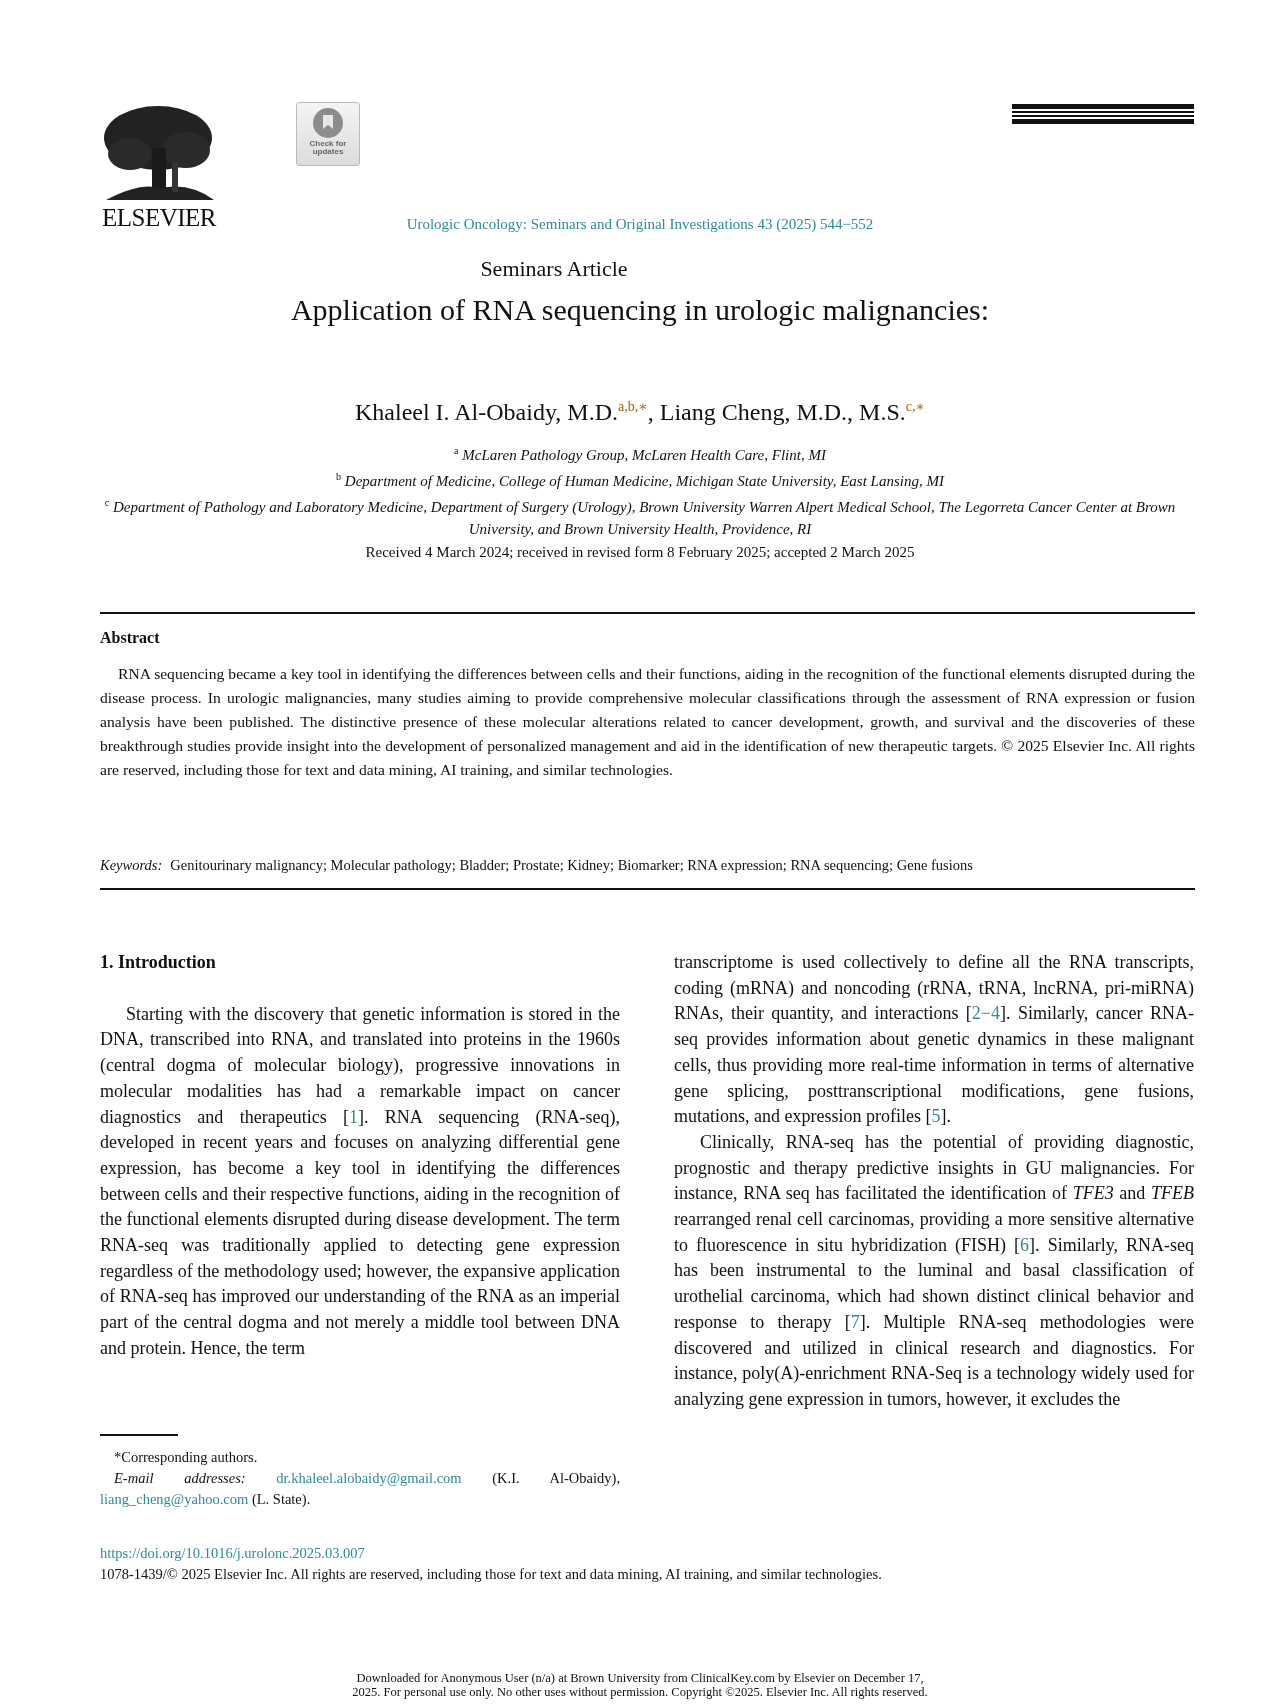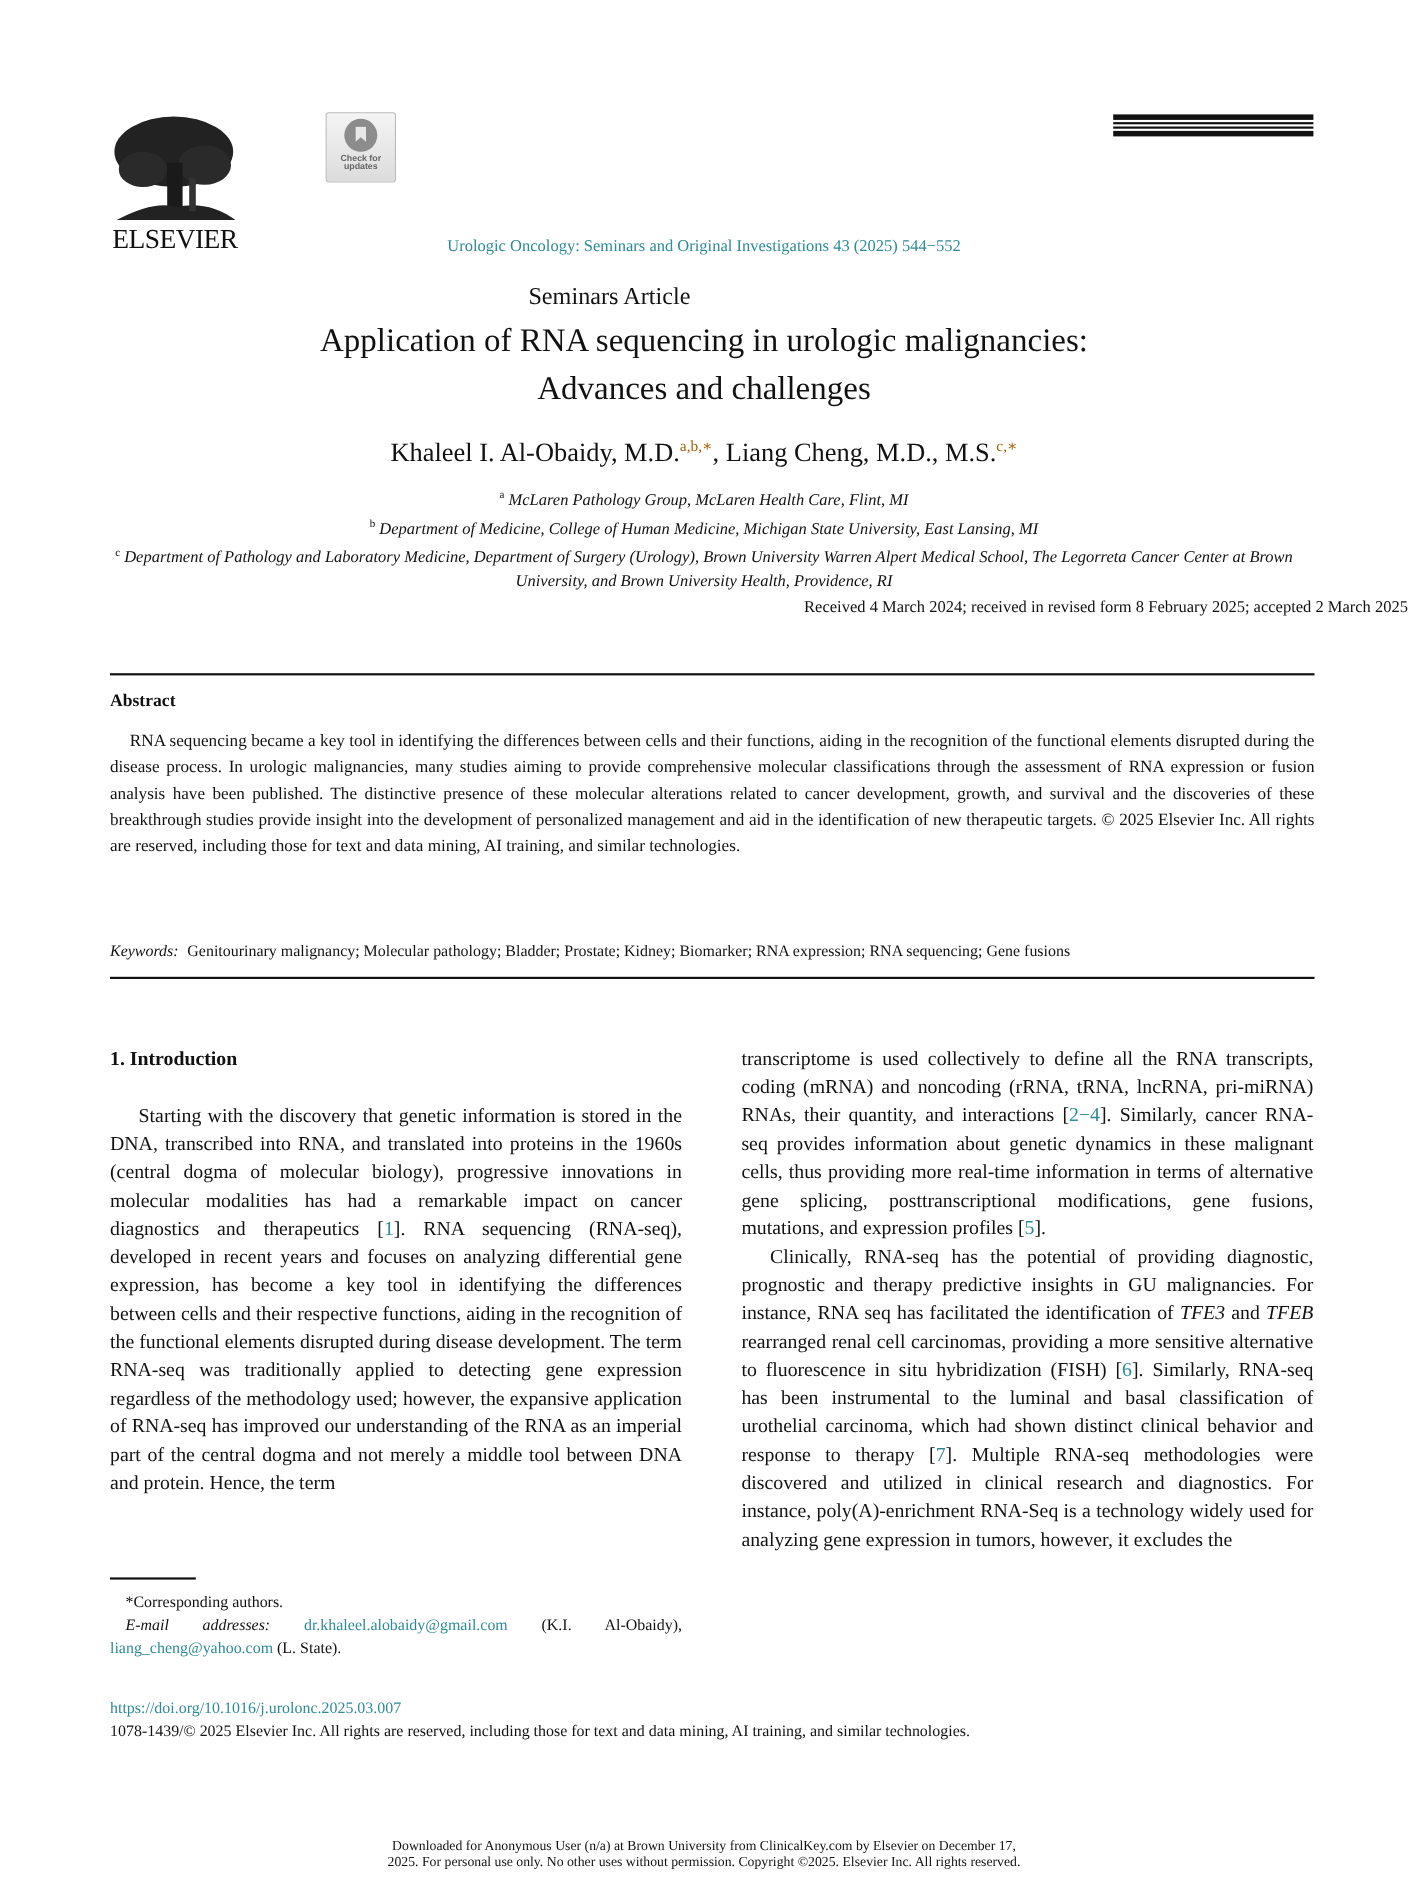--- a/index.html
+++ b/index.html
@@ -22,21 +22,21 @@
   .rule-thin { height: 2px; background: #111; margin-top: 2px; }
   #journal-brand .name { font-size: 35px; line-height: 36px; text-align: center; letter-spacing: -1.2px; margin: 12px 0 10px; }
 
   
   #article-type { left: 0; width: 1108px; top: 256px; text-align: center; font-size: 22px; }
   #article-title { left: 140px; width: 1000px; top: 288px; text-align: center; font-size: 30px; line-height: 44px; }
   #authors { left: 0; width: 1280px; top: 398px; text-align: center; font-size: 24px; }
   #authors sup { font-size: 14px; color: #a16207; }
   #affiliations { left: 90px; width: 1100px; top: 440px; text-align: center; font-size: 15px; font-style: italic; line-height: 22px; }
   #affiliations sup { font-size: 10px; font-style: normal; }
-  #dates { left: 0; width: 1280px; top: 544px; text-align: right; font-size: 15px; }
+  #dates { left: 0; width: 1280px; top: 544px; text-align: center; font-size: 15px; }
 
   .hr { left: 100px; width: 1095px; height: 1.5px; background: #111; }
 
   #abstract-heading { left: 100px; top: 629px; font-weight: bold; font-size: 16px; }
   #abstract-body { left: 100px; top: 662px; width: 1095px; font-size: 15.6px; line-height: 24px; text-align: justify; text-indent: 18px; }
   #keywords { left: 100px; top: 857px; width: 1095px; font-size: 14.5px; }
   #keywords .kl { font-style: italic; margin-right: 8px; }
 
   
   .col { top: 950px; width: 520px; font-size: 18px; line-height: 25.7px; text-align: justify; }
@@ -80,21 +80,20 @@
 <div id="journal-brand" class="abs">
   <div class="rule-thick"></div>
   <div class="rule-thin"></div>
   <div class="rule-thin"></div>
   <div class="rule-thick" style="margin-top:2px"></div>
 </div>
 
 <div id="article-type" class="abs">Seminars Article</div>
 <div id="article-title" class="abs">
   <div>Application of RNA sequencing in urologic malignancies:</div>
-  <div>Advances and challenges</div>
 </div>
 
 <div id="authors" class="abs">
   <span>Khaleel I. Al-Obaidy, M.D.</span><sup>a,b,∗</sup><span>, </span><span>Liang Cheng, M.D., M.S.</span><sup>c,∗</sup>
 </div>
 
 <div id="affiliations" class="abs">
   <div><sup>a</sup> <span>McLaren Pathology Group, McLaren Health Care, Flint, MI</span></div>
   <div><sup>b</sup> <span>Department of Medicine, College of Human Medicine, Michigan State University, East Lansing, MI</span></div>
   <div><sup>c</sup> <span>Department of Pathology and Laboratory Medicine, Department of Surgery (Urology), Brown University Warren Alpert Medical School, The Legorreta Cancer Center at Brown University, and Brown University Health, Providence, RI</span></div>

